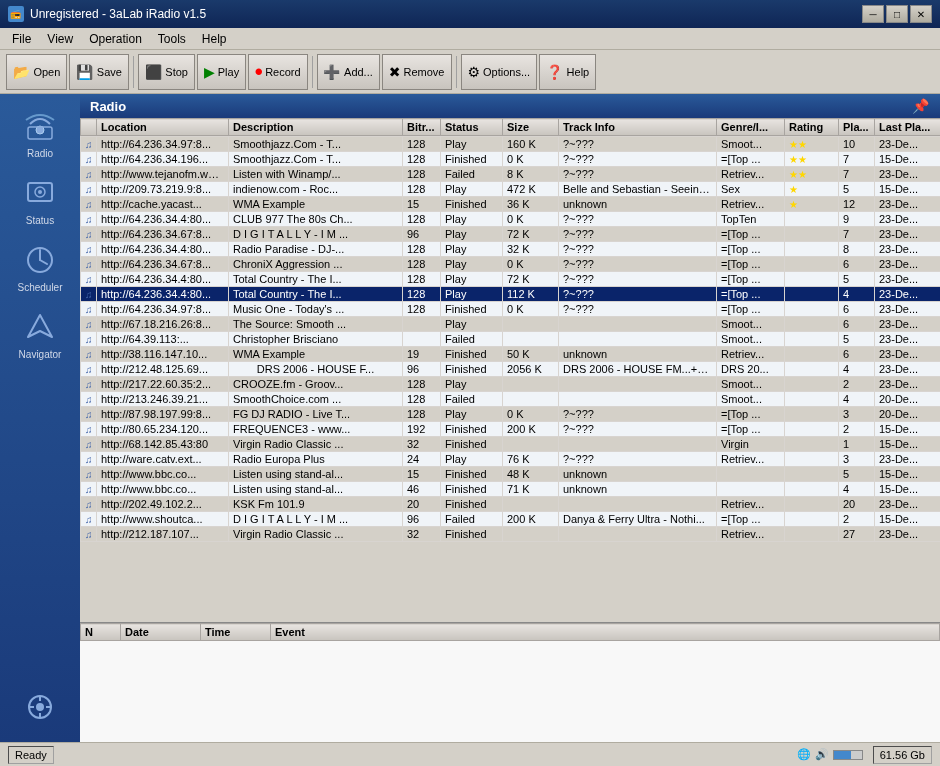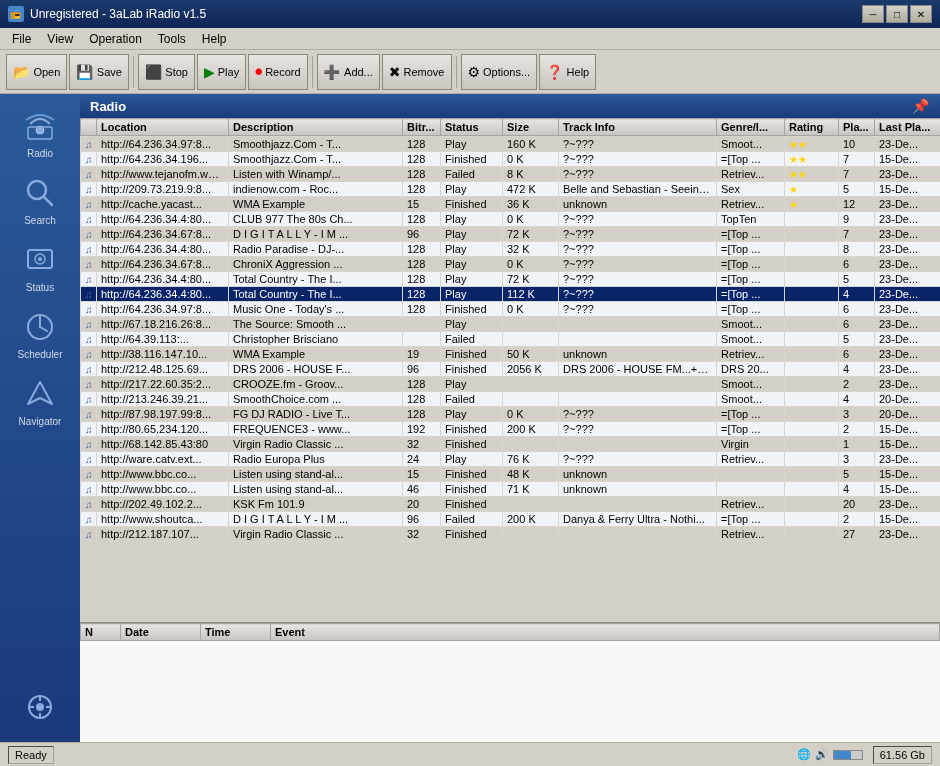--- a/index.html
+++ b/index.html
@@ -128,29 +128,20 @@
     <div class="sidebar-item">
       <div class="sidebar-icon">
         <svg width="36" height="36" viewBox="0 0 36 36">
           <circle cx="18" cy="22" r="4" fill="#88aadd" stroke="#aaccee" stroke-width="1"></circle>
           <path d="M8,16 Q18,6 28,16" fill="none" stroke="#88aadd" stroke-width="2"></path>
           <path d="M4,12 Q18,2 32,12" fill="none" stroke="#6699cc" stroke-width="2"></path>
           <rect x="6" y="19" width="24" height="12" rx="2" fill="none" stroke="#88aadd" stroke-width="1.5"></rect>
         </svg>
       </div>
       <span class="sidebar-label">Radio</span>
-    </div>
-    <div class="sidebar-item">
-      <div class="sidebar-icon">
-        <svg width="36" height="36" viewBox="0 0 36 36">
-          <circle cx="15" cy="15" r="9" fill="none" stroke="#88aadd" stroke-width="2.5"></circle>
-          <line x1="22" y1="22" x2="30" y2="30" stroke="#88aadd" stroke-width="2.5" stroke-linecap="round"></line>
-        </svg>
-      </div>
-      <span class="sidebar-label">Search</span>
     </div>
     <div class="sidebar-item">
       <div class="sidebar-icon">
         <svg width="36" height="36" viewBox="0 0 36 36">
           <rect x="6" y="8" width="24" height="18" rx="2" fill="none" stroke="#88aadd" stroke-width="2"></rect>
           <circle cx="18" cy="17" r="5" fill="none" stroke="#88aadd" stroke-width="1.5"></circle>
           <circle cx="18" cy="17" r="2" fill="#88aadd"></circle>
         </svg>
       </div>
       <span class="sidebar-label">Status</span>
@@ -436,21 +427,21 @@
     <td>50 K</td>
     <td style="overflow:hidden;text-overflow:ellipsis;">unknown</td>
     <td>Retriev...</td>
     <td></td>
     <td>6</td>
     <td>23-De...</td>
   </tr>
                 <tr>
     <td><span class="music-icon">♫</span></td>
     <td style="overflow:hidden;text-overflow:ellipsis;">http://212.48.125.69...</td>
-    <td style="overflow:hidden;text-overflow:ellipsis;">DRS 2006 - HOUSE F...</td>
+    <td style="overflow:hidden;text-overflow:ellipsis;text-align:center;">DRS 2006 - HOUSE F...</td>
     <td>96</td>
     <td>Finished</td>
     <td>2056 K</td>
     <td style="overflow:hidden;text-overflow:ellipsis;">DRS 2006 - HOUSE FM...+44...</td>
     <td>DRS 20...</td>
     <td></td>
     <td>4</td>
     <td>23-De...</td>
   </tr>
                 <tr>

